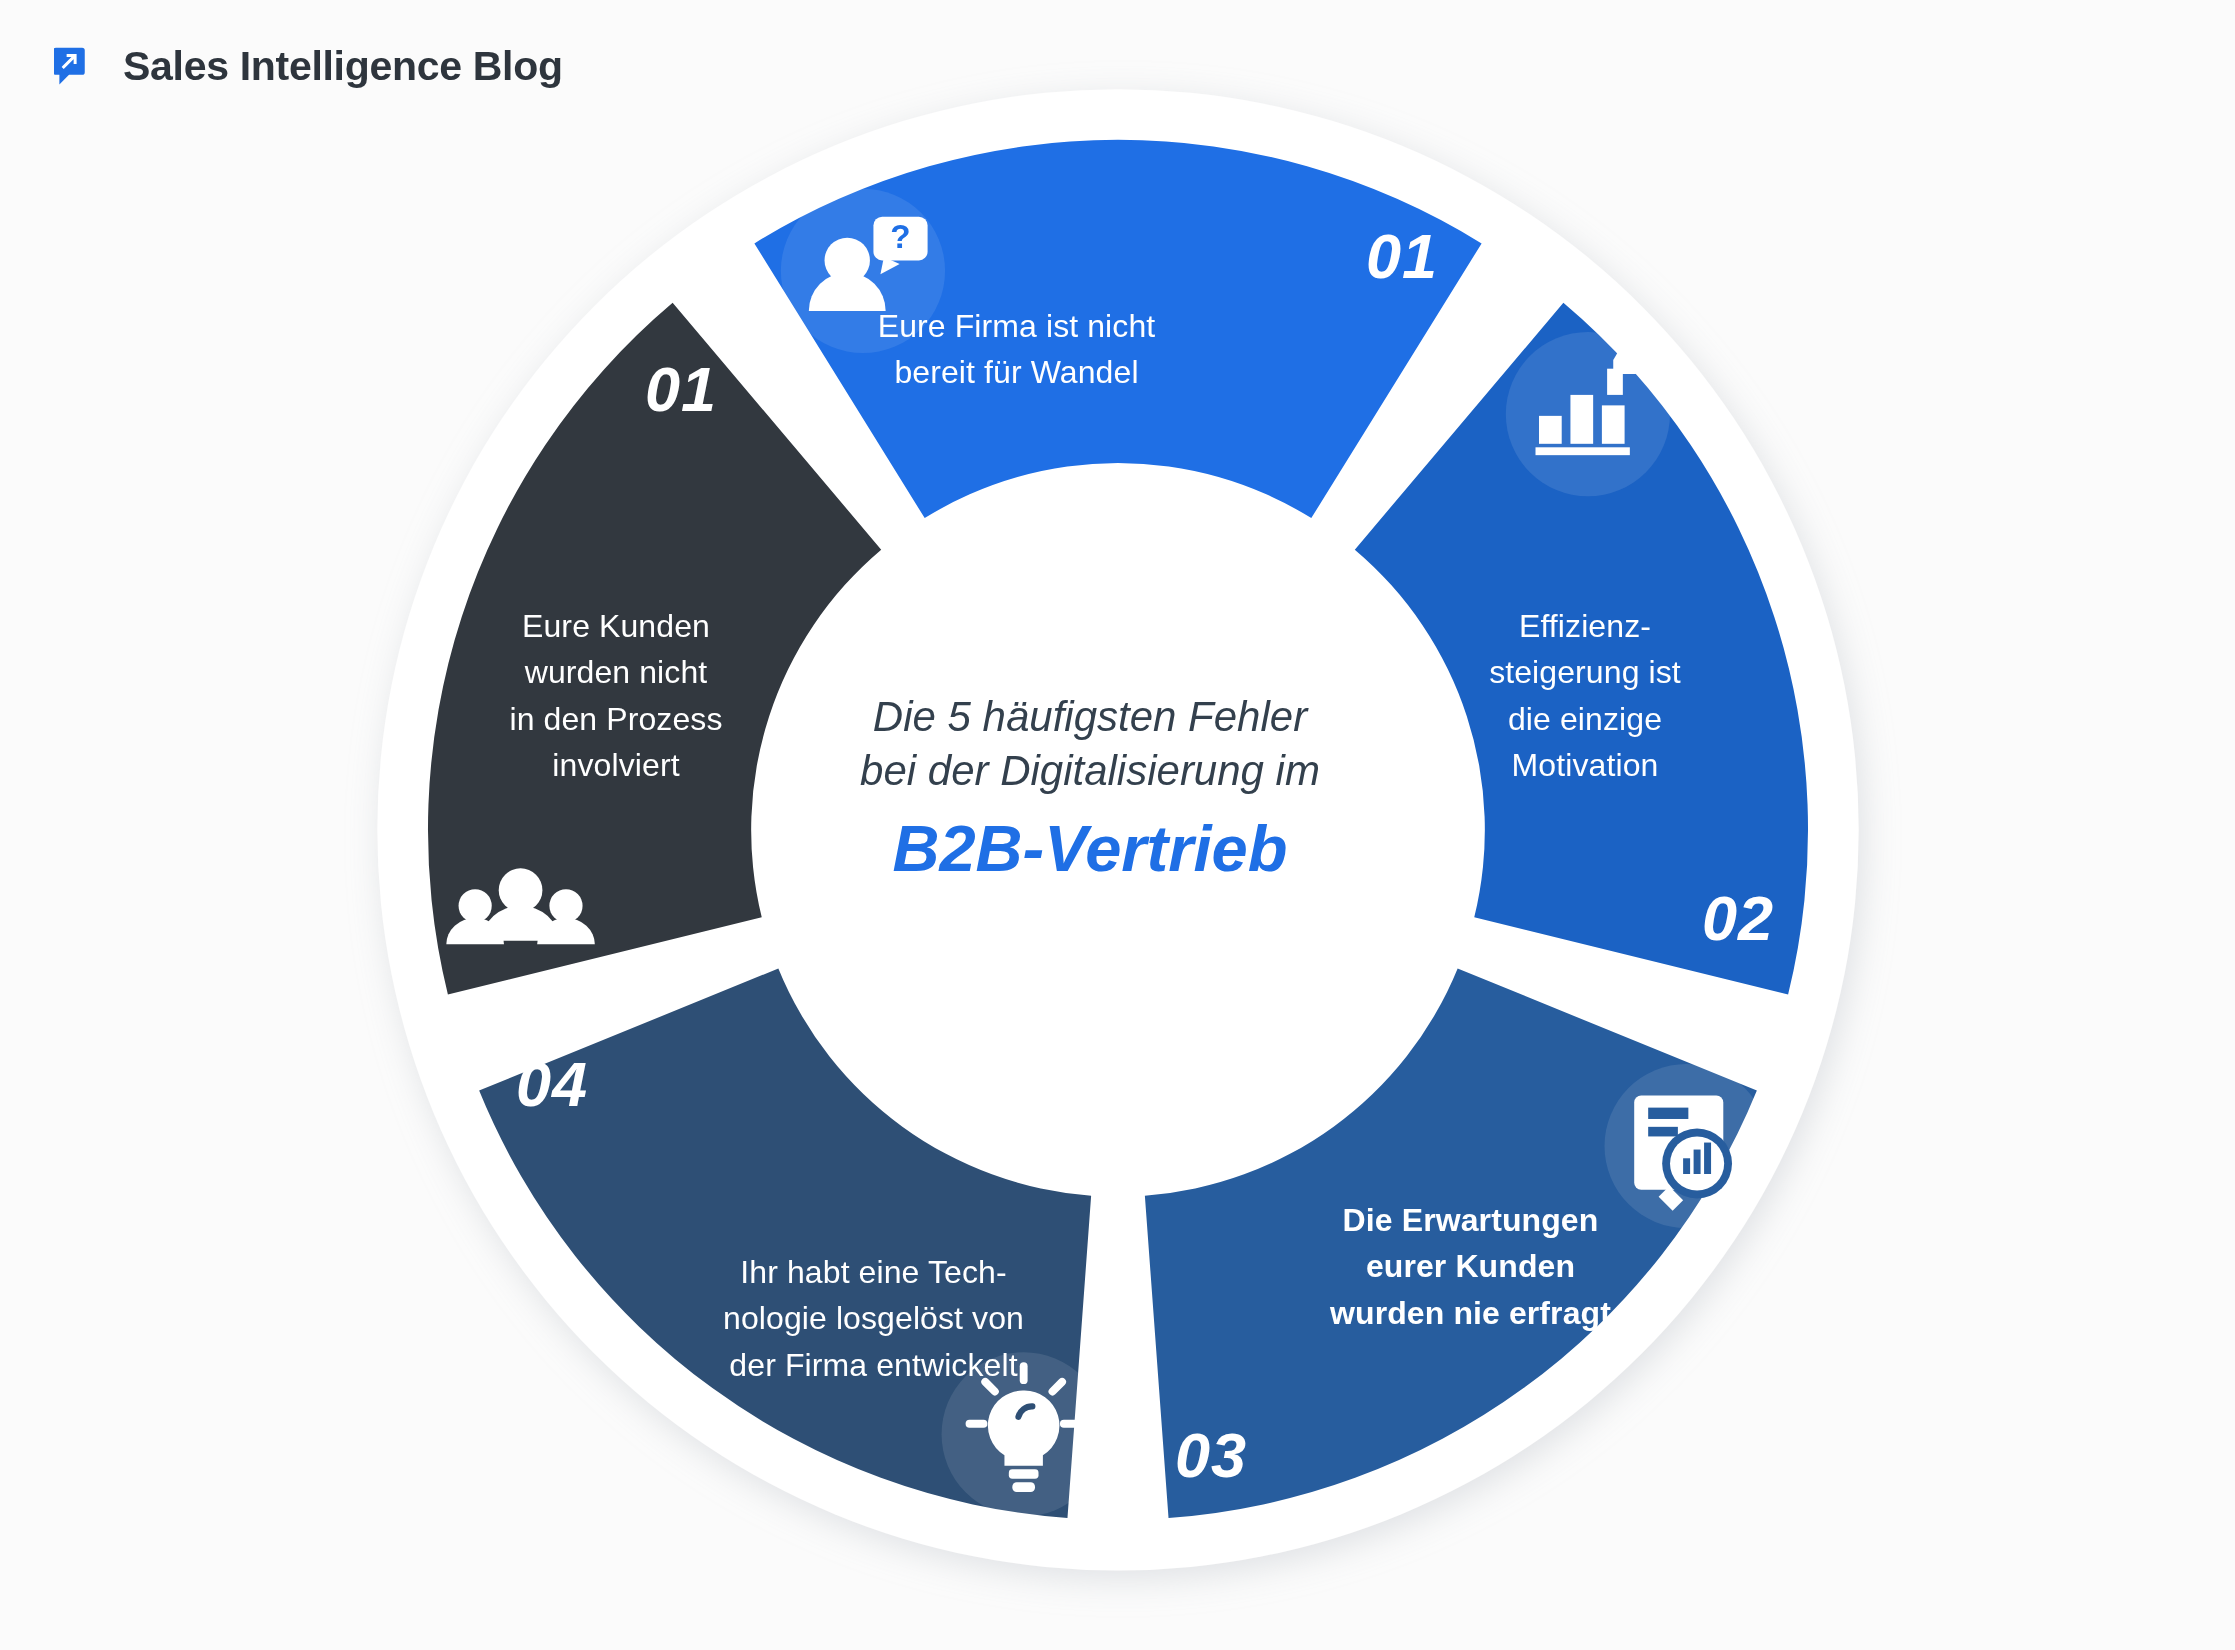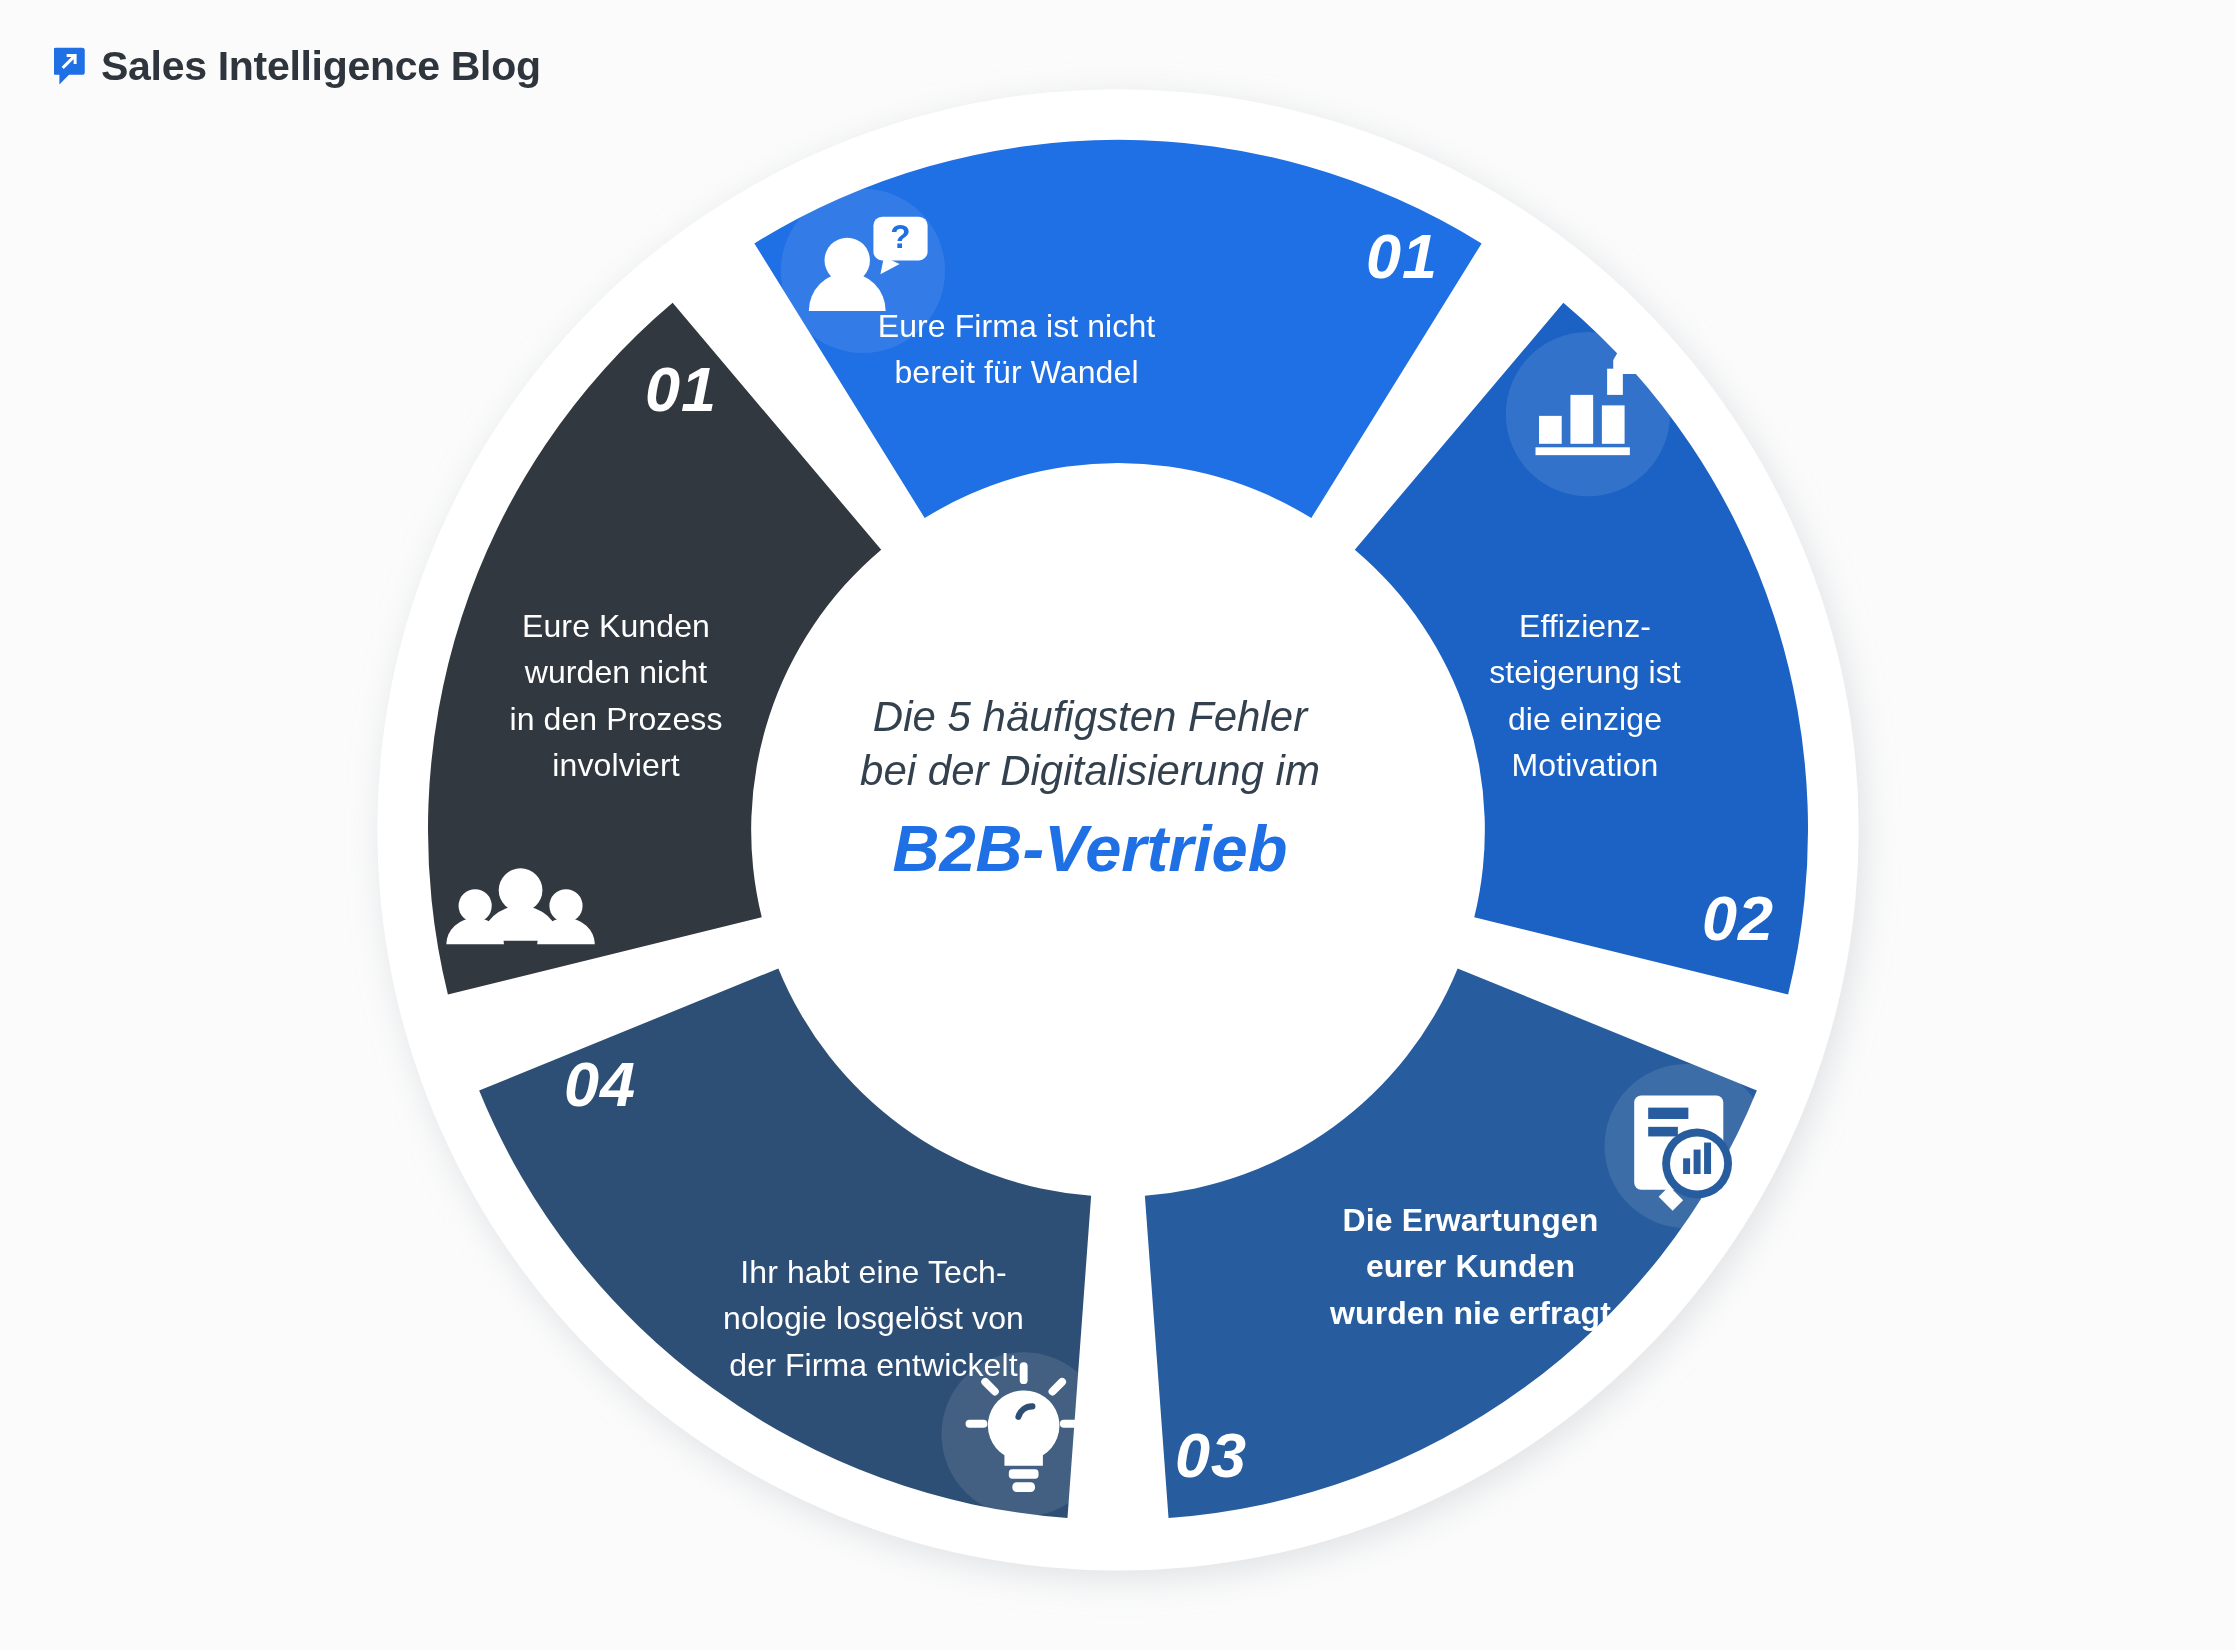--- a/index.html
+++ b/index.html
@@ -15,21 +15,21 @@
     position: relative;
   }
 
   
   #brand-header {
     position: absolute;
     left: 54px;
     top: 45px;
     display: flex;
     align-items: center;
-    gap: 10px;
+    gap: 32px;
   }
   #brand-mark {
     width: 37px;
     height: 42px;
     flex: 0 0 auto;
     display: block;
   }
   #brand-title {
     font-size: 41px;
     font-weight: bold;
@@ -195,21 +195,21 @@
         <path d="M 19 36 a 33 30 0 0 1 66 0 z"></path>
       </g>
     </g>
 
     <circle cx="1280" cy="950" r="402" fill="#ffffff"></circle>
   </svg>
 
   <div class="seg-number" style="left:1366px; top:225px;">01</div>
   <div class="seg-number" style="left:1702px; top:887px;">02</div>
   <div class="seg-number" style="left:1175px; top:1424px;">03</div>
-  <div class="seg-number" style="left:516px;  top:1053px;margin-left:48px;">04</div>
+  <div class="seg-number" style="left:516px;  top:1053px;">04</div>
   <div class="seg-number" style="left:645px;  top:358px;">01</div>
 
   <div class="seg-label" style="left:772px; top:271px;  width:489px;margin-top:32px;">Eure Firma ist nicht
 bereit für Wandel</div>
   <div class="seg-label" style="left:1441px; top:603px; width:288px;">Effizienz-
 steigerung ist
 die einzige
 Motivation</div>
   <div class="seg-label" style="left:1274px; top:1197px; width:393px;font-weight:bold;">Die Erwartungen
 eurer Kunden

